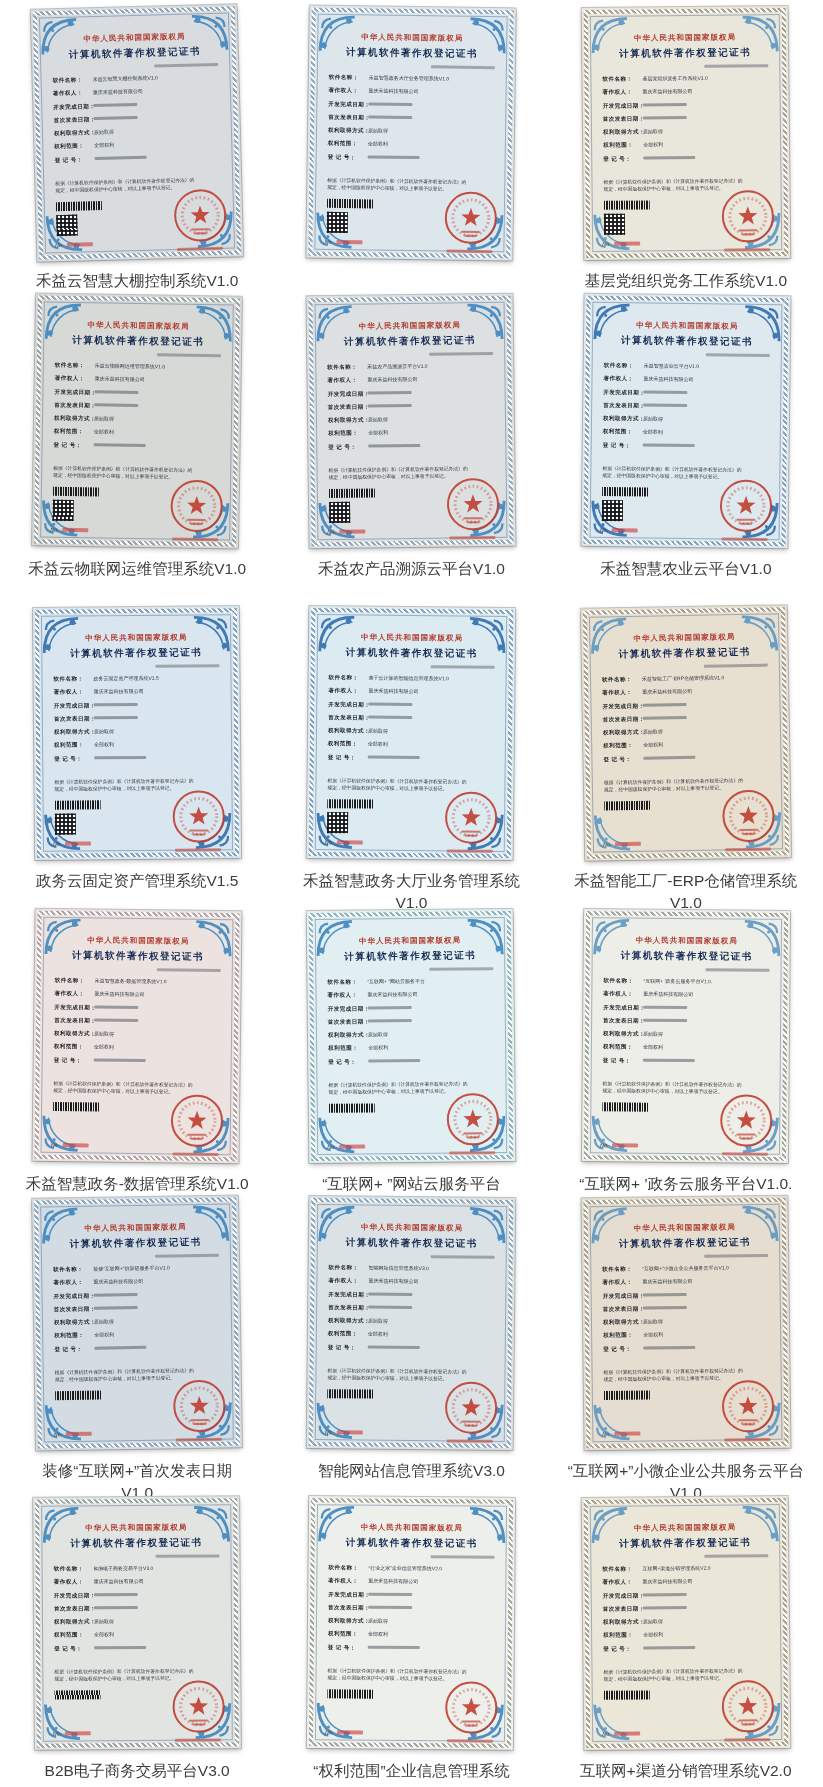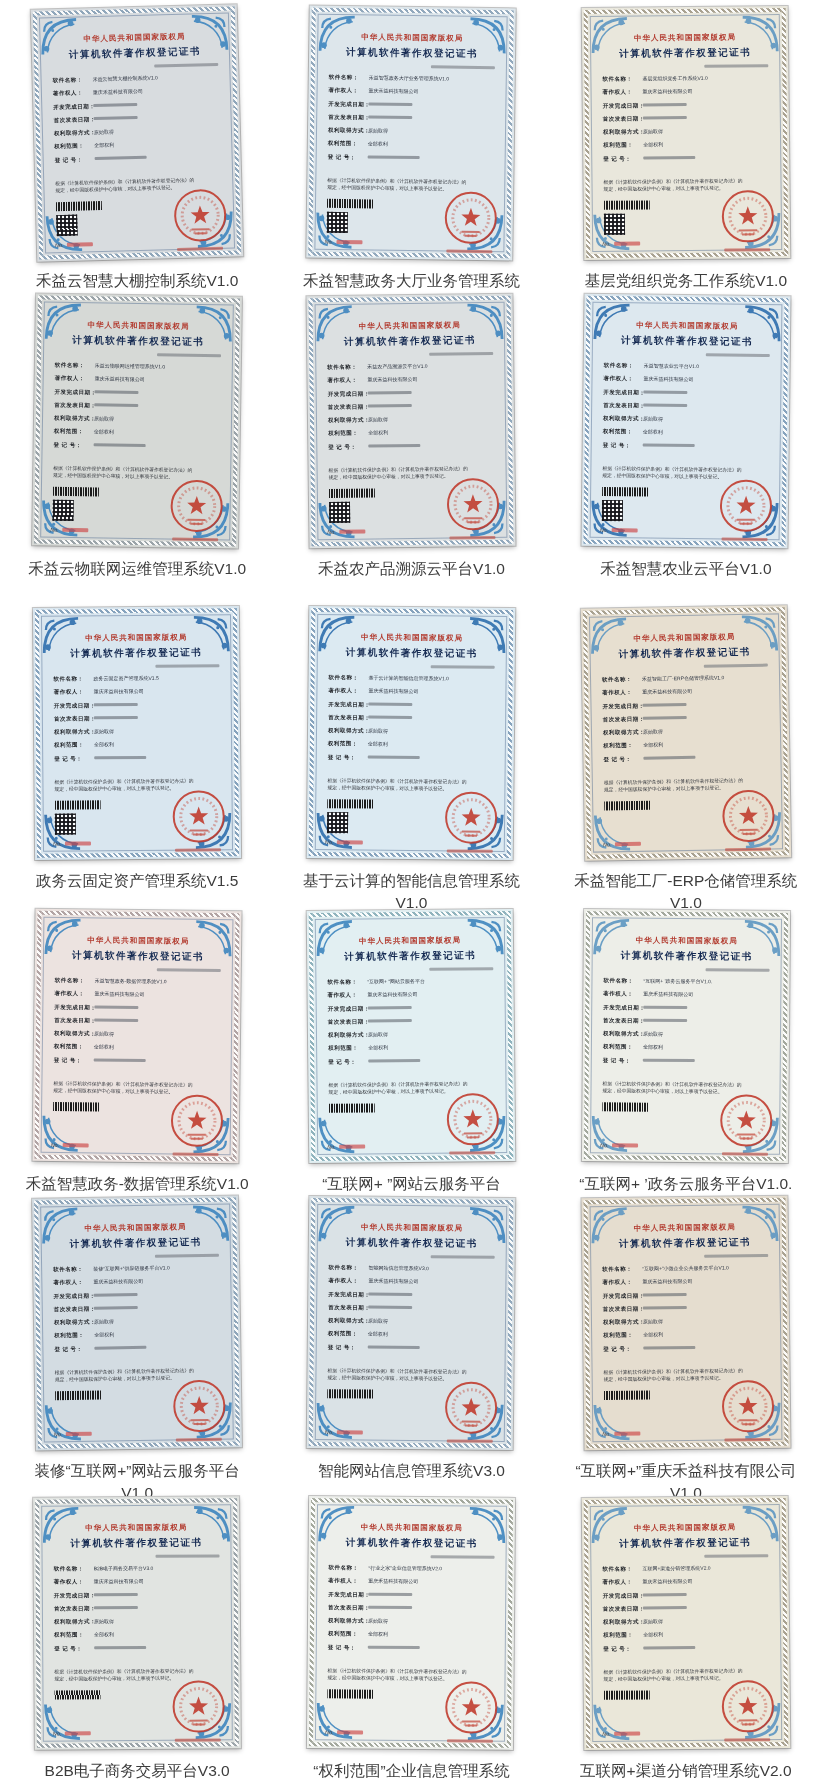--- a/index.html
+++ b/index.html
@@ -309,24 +309,20 @@
 
       <svg class="seal" viewBox="0 0 58 58">
         <circle cx="29" cy="27" r="25" fill="none" stroke="#c0392b" stroke-width="2"></circle>
         <circle cx="29" cy="27" r="18" fill="none" stroke="#c0392b" stroke-width="3" stroke-dasharray="1.8 2.4" opacity="0.45"></circle>
         <polygon fill="#c0392b" points="29,17 31.4,23.7 38.5,23.9 32.9,28.3 34.9,35.1 29,31 23.1,35.1 25.1,28.3 19.5,23.9 26.6,23.7"></polygon>
         <rect x="20" y="40" width="18" height="2" fill="#c0392b" opacity="0.75"></rect>
         <rect x="23" y="44" width="12" height="2" fill="#c0392b" opacity="0.75"></rect>
       </svg>
       <div class="seal-date"></div>
     </div>
-    <div class="caption">
-        <div>禾益智慧政务大厅业务管理系统</div>
-        <div>V1.0</div>
-      </div>
   </div>
     <div class="cell">
     <div class="cert" style="--paper: #e9e7dc; --band: #a9a291; --tilt: -0.6deg;">
       <div class="band"></div>
       <div class="innerframe"></div>
 
       <svg class="orn tl" viewBox="0 0 40 40" style="color: rgb(94, 151, 194);">
         <g fill="none" stroke="currentColor">
           <path d="M2 38 C2 14 14 2 38 2" stroke-width="3"></path>
           <path d="M7 36 C8 20 20 8 36 7" stroke-width="1.6"></path>
@@ -953,21 +949,21 @@
       <svg class="seal" viewBox="0 0 58 58">
         <circle cx="29" cy="27" r="25" fill="none" stroke="#c0392b" stroke-width="2"></circle>
         <circle cx="29" cy="27" r="18" fill="none" stroke="#c0392b" stroke-width="3" stroke-dasharray="1.8 2.4" opacity="0.45"></circle>
         <polygon fill="#c0392b" points="29,17 31.4,23.7 38.5,23.9 32.9,28.3 34.9,35.1 29,31 23.1,35.1 25.1,28.3 19.5,23.9 26.6,23.7"></polygon>
         <rect x="20" y="40" width="18" height="2" fill="#c0392b" opacity="0.75"></rect>
         <rect x="23" y="44" width="12" height="2" fill="#c0392b" opacity="0.75"></rect>
       </svg>
       <div class="seal-date"></div>
     </div>
     <div class="caption">
-        <div>基于云计算的智能信息管理系统</div>
+        <div>禾益智慧政务大厅业务管理系统</div>
         <div>V1.0</div>
       </div>
   </div>
     <div class="cell">
     <div class="cert noqr" style="--paper: #e7dfd0; --band: #a9a291; --tilt: -1deg;">
       <div class="band"></div>
       <div class="innerframe"></div>
 
       <svg class="orn tl" viewBox="0 0 40 40" style="color: rgb(94, 151, 194);">
         <g fill="none" stroke="currentColor">
@@ -1485,21 +1481,21 @@
       <svg class="seal" viewBox="0 0 58 58">
         <circle cx="29" cy="27" r="25" fill="none" stroke="#c0392b" stroke-width="2"></circle>
         <circle cx="29" cy="27" r="18" fill="none" stroke="#c0392b" stroke-width="3" stroke-dasharray="1.8 2.4" opacity="0.45"></circle>
         <polygon fill="#c0392b" points="29,17 31.4,23.7 38.5,23.9 32.9,28.3 34.9,35.1 29,31 23.1,35.1 25.1,28.3 19.5,23.9 26.6,23.7"></polygon>
         <rect x="20" y="40" width="18" height="2" fill="#c0392b" opacity="0.75"></rect>
         <rect x="23" y="44" width="12" height="2" fill="#c0392b" opacity="0.75"></rect>
       </svg>
       <div class="seal-date"></div>
     </div>
     <div class="caption">
-        <div>装修“互联网+”网站云服务平台</div>
+        <div>装修“互联网+”首次发表日期</div>
         <div>V1.0</div>
       </div>
   </div>
     <div class="cell">
     <div class="cert noqr" style="--paper: #dae2e6; --band: #92a9bd; --tilt: 0.6deg;">
       <div class="band"></div>
       <div class="innerframe"></div>
 
       <svg class="orn tl" viewBox="0 0 40 40" style="color: rgb(63, 134, 191);">
         <g fill="none" stroke="currentColor">
@@ -1698,21 +1694,21 @@
       <svg class="seal" viewBox="0 0 58 58">
         <circle cx="29" cy="27" r="25" fill="none" stroke="#c0392b" stroke-width="2"></circle>
         <circle cx="29" cy="27" r="18" fill="none" stroke="#c0392b" stroke-width="3" stroke-dasharray="1.8 2.4" opacity="0.45"></circle>
         <polygon fill="#c0392b" points="29,17 31.4,23.7 38.5,23.9 32.9,28.3 34.9,35.1 29,31 23.1,35.1 25.1,28.3 19.5,23.9 26.6,23.7"></polygon>
         <rect x="20" y="40" width="18" height="2" fill="#c0392b" opacity="0.75"></rect>
         <rect x="23" y="44" width="12" height="2" fill="#c0392b" opacity="0.75"></rect>
       </svg>
       <div class="seal-date"></div>
     </div>
     <div class="caption">
-        <div>“互联网+”重庆禾益科技有限公司</div>
+        <div>“互联网+”小微企业公共服务云平台</div>
         <div>V1.0</div>
       </div>
   </div>
     <div class="cell">
     <div class="cert noqr" style="--paper: #e1e4e1; --band: #9aa3a8; --tilt: -0.4deg;">
       <div class="band"></div>
       <div class="innerframe"></div>
 
       <svg class="orn tl" viewBox="0 0 40 40" style="color: rgb(63, 134, 191);">
         <g fill="none" stroke="currentColor">

